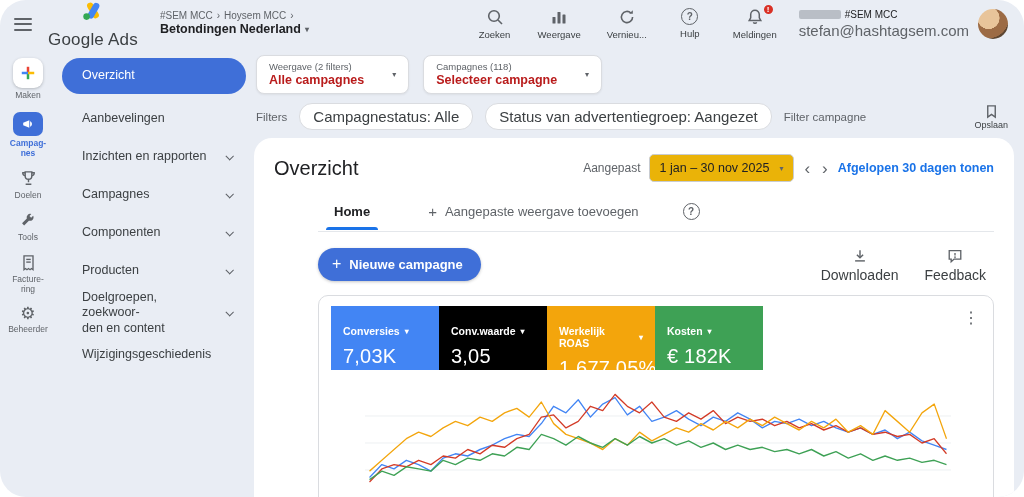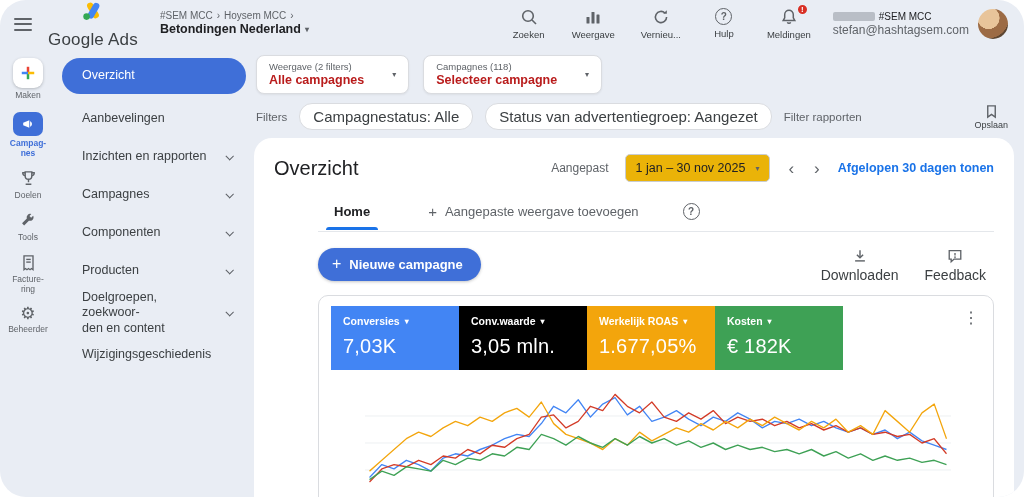--- a/index.html
+++ b/index.html
@@ -18,21 +18,21 @@
   .caret { font-size:8px; color:#5f6368; }
   .top-actions { margin-left:auto; display:flex; gap:26px; align-items:flex-start; }
   .action { display:flex; flex-direction:column; align-items:center; gap:3px; cursor:pointer; position:relative; min-width:34px; }
   .a-label { font-size:9.5px; color:#3c4043; white-space:nowrap; }
   .badge { position:absolute; top:-5px; right:2px; background:var(--badge,#d93025); color:#fff; font-size:8px; font-weight:bold; width:13px; height:13px; border-radius:50%; display:flex; align-items:center; justify-content:center; border:2px solid var(--canvas,#e9edf4); }
   .help-span { width:17px; height:17px; border:1.6px solid #5f6368; border-radius:50%; font-size:10px; color:#5f6368; display:flex; align-items:center; justify-content:center; font-weight:bold; }
   .profile { display:flex; align-items:center; gap:9px; margin-left:22px; cursor:pointer; }
   .profile-text { line-height:1.3; }
   .p-line1 { font-size:10px; color:#202124; display:flex; align-items:center; gap:4px; }
   .masked { display:inline-block; width:42px; height:9px; background:#b9bec6; border-radius:2px; }
-  .p-line2 { font-size:12px; color:#5f6368; }
+  .p-line2 { font-size:15px; color:#5f6368; }
   .avatar { width:30px; height:30px; border-radius:50%; background:radial-gradient(circle at 35% 30%, #e8c49a 0 38%, #9c6b45 39% 70%, #5d4632 71%); }
 
   
   .rail { position:absolute; top:48px; left:0; width:56px; bottom:0; display:flex; flex-direction:column; align-items:center; padding-top:10px; gap:11px; }
   .rail-item { display:flex; flex-direction:column; align-items:center; gap:3px; cursor:pointer; }
   .rail-label { font-size:8.5px; color:#5f6368; text-align:center; white-space:pre-line; line-height:1.15; }
   .rail-item.active .rail-label { color:var(--accent,#3f6fd8); font-weight:bold; }
   .make-btn { width:30px; height:30px; background:#fff; border-radius:9px; box-shadow:0 1px 3px rgba(60,64,67,.3); display:flex; align-items:center; justify-content:center; }
   .rail-active-box { width:30px; height:24px; background:var(--accent,#3f6fd8); border-radius:7px; display:flex; align-items:center; justify-content:center; }
   .gear-glyph { font-size:17px; color:#5f6368; line-height:1; }
@@ -56,21 +56,21 @@
   .filter-row { display:flex; align-items:center; gap:12px; padding:3px 6px 8px 2px; }
   .f-label { font-size:11.5px; color:#5f6368; }
   .chip { background:#fff; border:1px solid #dadce0; border-radius:13px; padding:4px 13px; font-size:15px; color:#3c4043; cursor:pointer; white-space:nowrap; }
   .f-add { font-size:11.5px; color:#5f6368; cursor:pointer; }
   .save-block { margin-left:auto; display:flex; flex-direction:column; align-items:center; gap:1px; cursor:pointer; }
   .save-block .a-label { font-size:9px; }
 
   .panel { background:#fff; border-radius:18px 18px 0 0; height:calc(100% - 80px); padding:16px 20px 0 20px; overflow:hidden; }
   .panel-head { display:flex; align-items:center; }
   .page-title { font-size:20px; font-weight:normal; color:#202124; }
-  .range-controls { margin-left:auto; display:flex; align-items:center; gap:16px; }
+  .range-controls { margin-left:auto; display:flex; align-items:center; gap:8px; }
   .range-type { font-size:12px; color:#5f6368; }
   .date-box { border:1px solid #c8ccd2; border-radius:5px; padding:6px 10px; font-size:12.5px; color:#202124; display:flex; align-items:center; gap:10px; cursor:pointer; background:#eab308; }
   .chev { font-size:17px; color:#5f6368; cursor:pointer; padding:0 2px; line-height:1; }
   .link { font-size:12.5px; color:var(--link,#1a73e8); font-weight:bold; text-decoration:none; cursor:pointer; white-space:nowrap; }
 
   .tabs { display:flex; align-items:center; gap:30px; margin:12px 0 0 44px; border-bottom:1px solid #e4e7eb; padding:0 0 0 2px; }
   .tab { position:relative; font-size:13px; color:#5f6368; padding:9px 14px 11px 14px; cursor:pointer; display:flex; align-items:center; gap:8px; }
   .tab.active { color:#202124; font-weight:bold; }
   .tab.active::after { content:""; position:absolute; left:6px; right:6px; bottom:0; height:3px; background:var(--link,#1a73e8); border-radius:3px 3px 0 0; }
   .tab .plus { font-size:15px; color:#5f6368; }
@@ -78,21 +78,21 @@
 
   .action-row { display:flex; align-items:flex-start; margin:16px 0 0 44px; }
   .new-campaign { background:var(--accent,#3f6fd8); color:#fff; border:none; border-radius:18px; padding:9px 18px 9px 14px; font-size:13px; font-weight:bold; display:flex; align-items:center; gap:8px; cursor:pointer; box-shadow:0 1px 3px rgba(60,64,67,.3); font-family:inherit; }
   .new-campaign .plus { font-size:16px; font-weight:normal; line-height:0.8; }
   .right-tools { margin-left:auto; display:flex; gap:26px; padding-right:8px; }
   .tool { display:flex; flex-direction:column; align-items:center; gap:3px; cursor:pointer; }
   .tool .a-label { font-size:14px; }
 
   .card { margin:12px 0 0 44px; border:1px solid #dadce0; border-radius:10px; background:#fff; padding:10px 14px 8px 12px; position:relative; }
   .tiles { display:flex; }
-  .tile { width:128px; height:64px; padding:9px 12px; color:#fff; cursor:pointer; }
+  .tile { width:108px; height:64px; padding:19px 12px; color:#fff; cursor:pointer; }
   .t-label { font-size:10.5px; display:flex; align-items:center; gap:5px; font-weight:bold; }
   .t-label .caret { color:#fff; }
   .t-value { font-size:20px; margin-top:8px; letter-spacing:.2px; }
   .kebab { position:absolute; right:14px; top:12px; font-size:16px; color:#5f6368; cursor:pointer; letter-spacing:0; }
   .chart-wrap { margin-top:14px; padding:0 28px 0 34px; }
   .chart-svg { width:100%; height:118px; display:block; }
 
   svg.ic { display:block; }
 </style>
 </head>
@@ -280,21 +280,21 @@
           <div class="sel-value">Selecteer campagne</div>
         </div>
         <span class="caret">▾</span>
       </div>
     </div>
 
     <div class="filter-row">
       <span class="f-label">Filters</span>
       <span class="chip">Campagnestatus: Alle</span>
       <span class="chip">Status van advertentiegroep: Aangezet</span>
-      <span class="f-add">Filter rapporten</span>
+      <span class="f-add">Filter campagne</span>
       <div class="save-block">
         <svg class="ic" width="15" height="15" viewBox="0 0 16 16" fill="none" stroke="#5f6368" stroke-width="1.5">
           <path d="M4 2h8v12l-4-3-4 3z"></path>
         </svg>
         <span class="a-label">Opslaan</span>
       </div>
     </div>
 
     <div class="panel">
 

